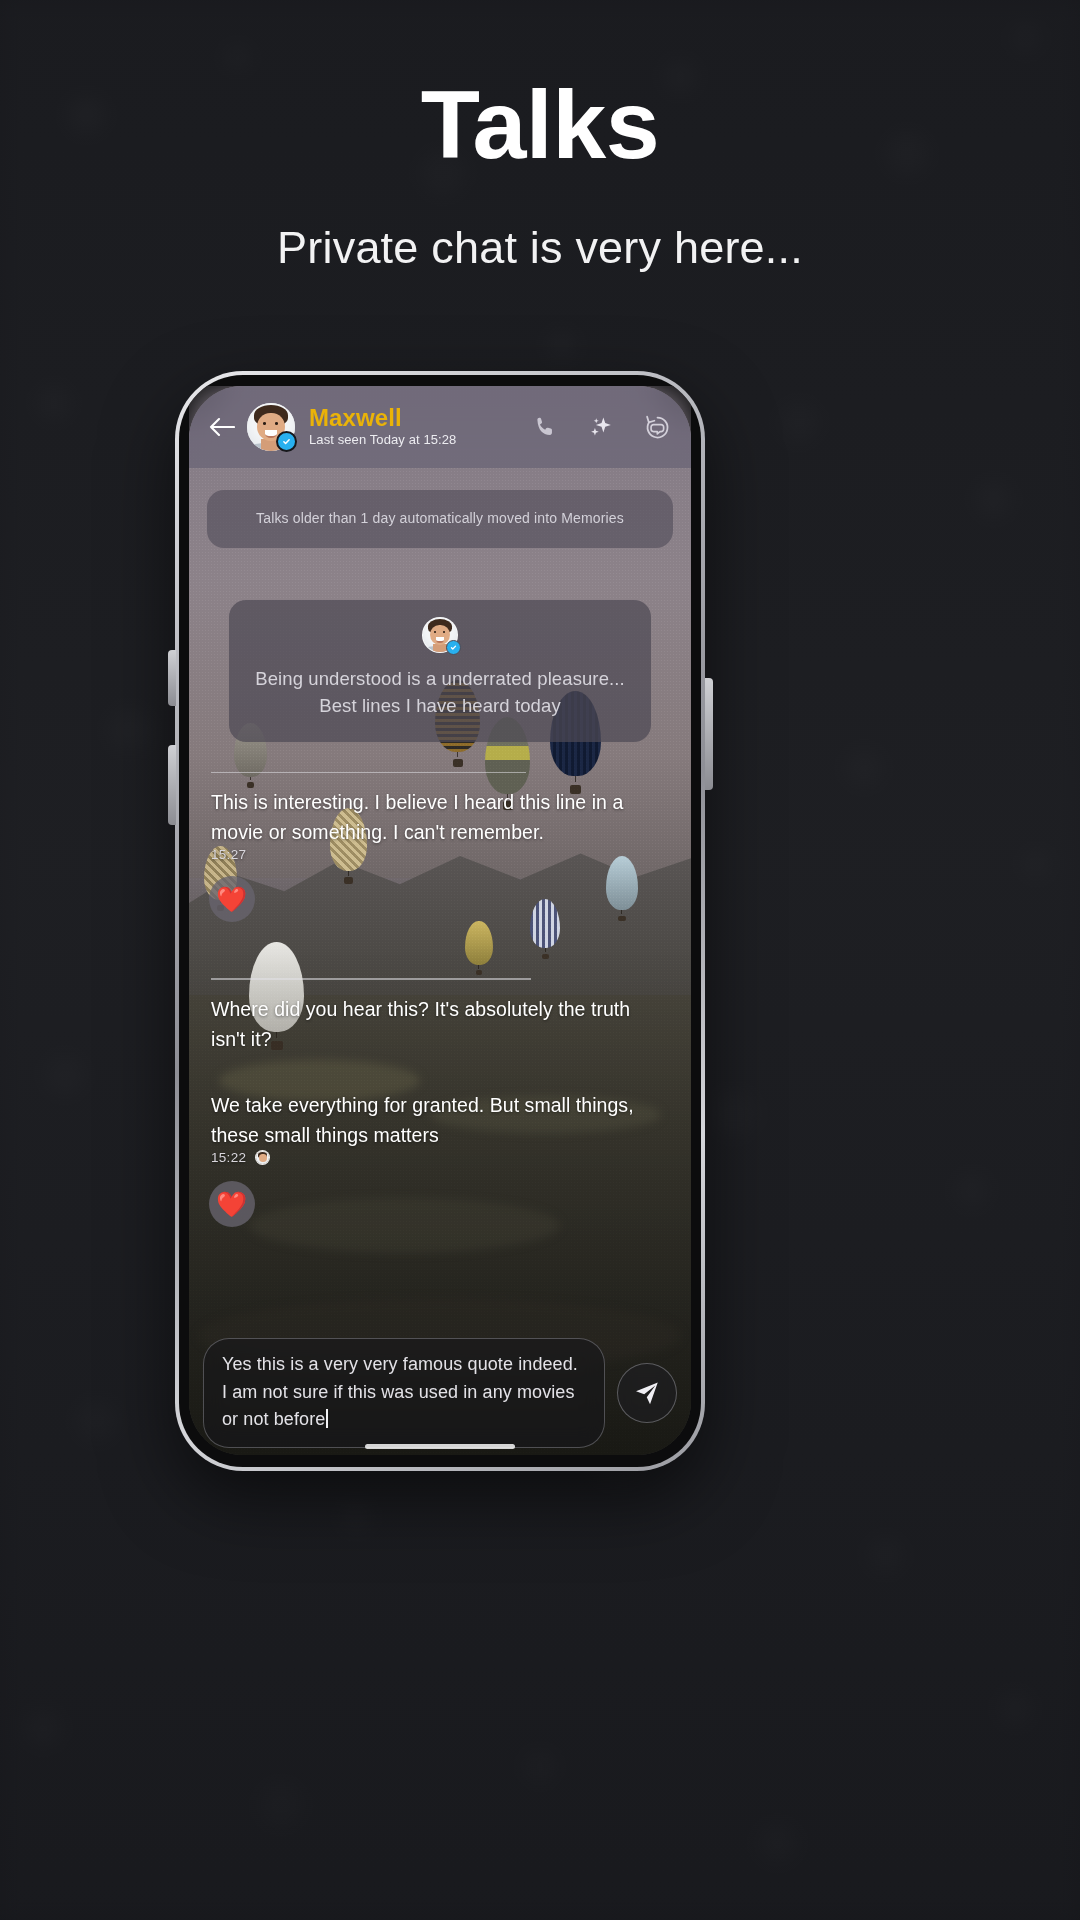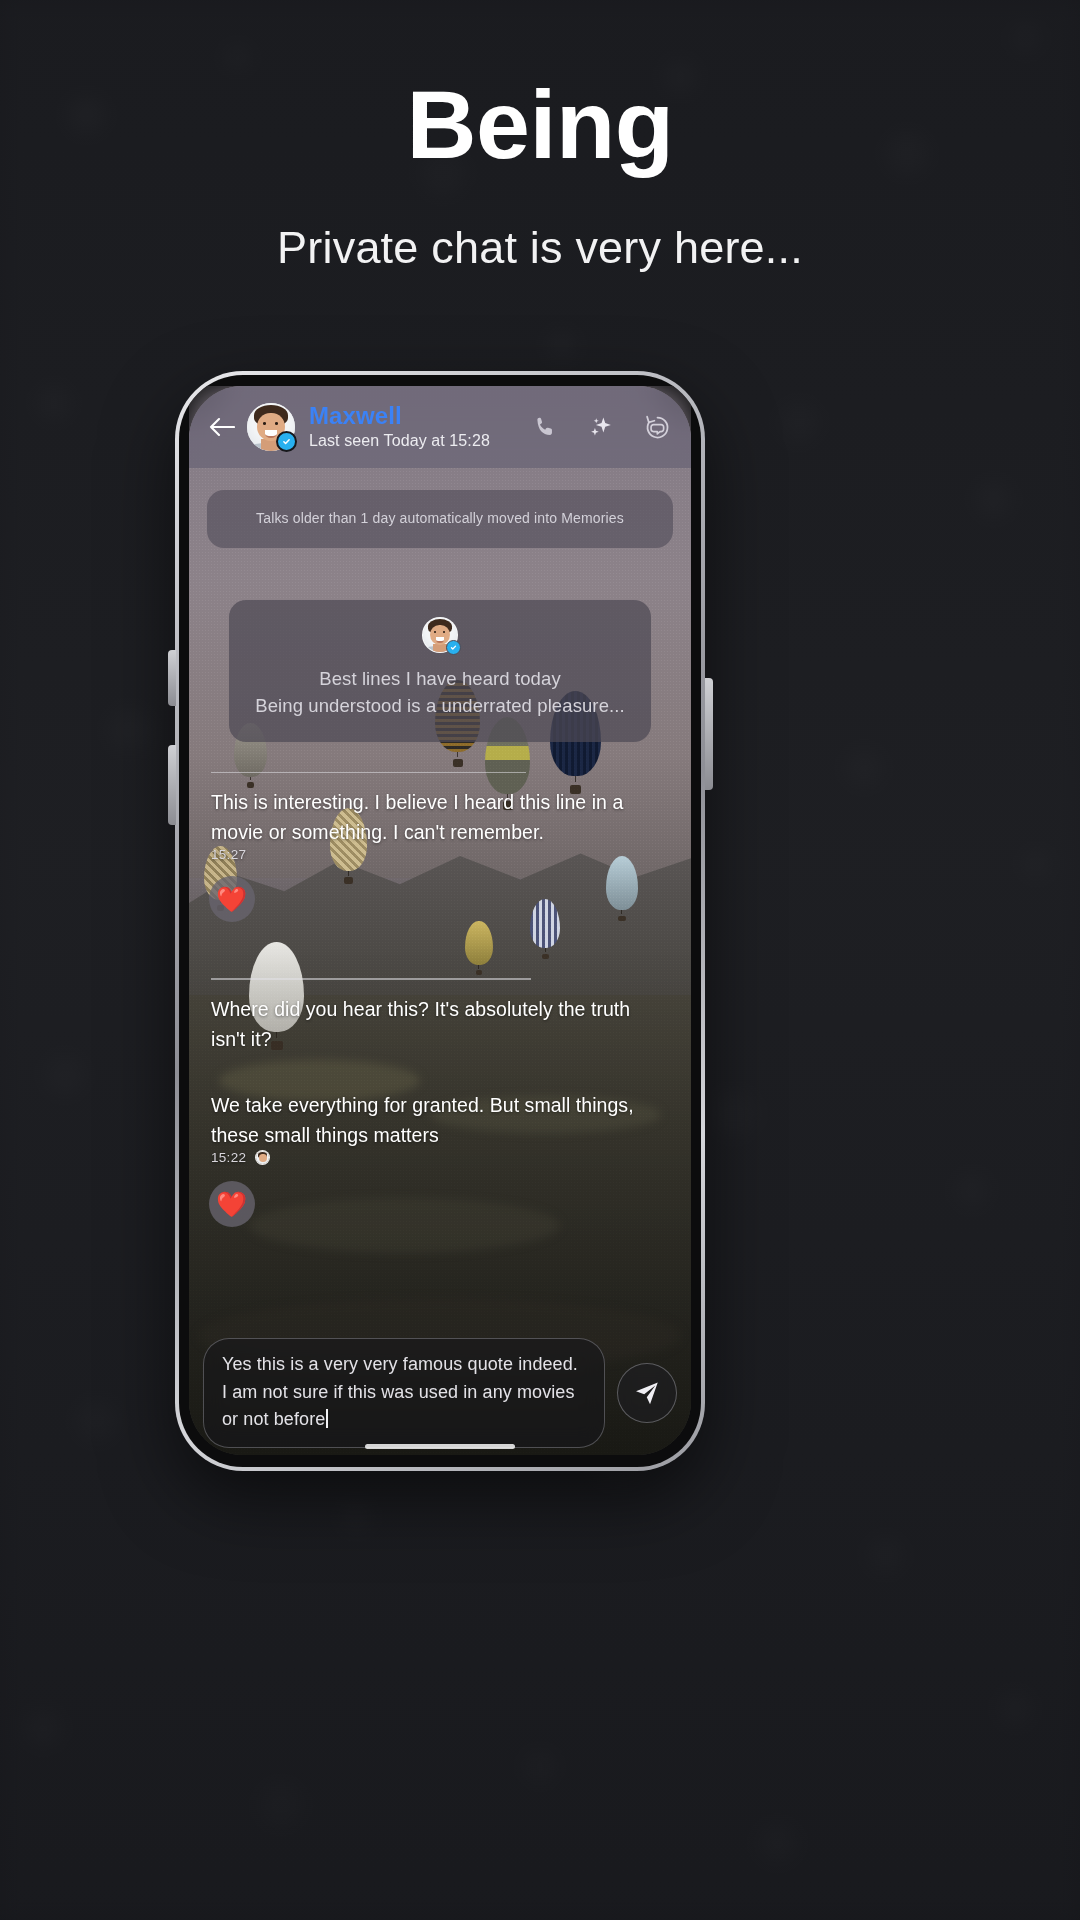--- a/index.html
+++ b/index.html
@@ -115,22 +115,22 @@
   .face-skin{position:absolute;left:21%;top:20%;width:58%;height:60%;border-radius:48% 48% 50% 50%;background:#e0ab84;}
   .face-eye{position:absolute;width:6%;height:5%;border-radius:50%;background:#2a1d14;top:40%;}
   .face-eye.l{left:33%;} .face-eye.r{left:58%;}
   .face-mouth{position:absolute;left:38%;top:56%;width:24%;height:12%;border-radius:0 0 60% 60%;background:#fff;border-bottom:2px solid #b9775c;}
   .face-neck{position:absolute;left:30%;top:76%;width:40%;height:24%;background:#d49d78;}
   .face-shirt{position:absolute;left:8%;top:84%;width:84%;height:16%;background:#b9c2cb;border-radius:40% 40% 0 0;}
   #verified{position:absolute;right:-2px;bottom:-1px;width:17px;height:17px;border-radius:50%;
     background:#28b0ef;border:2px solid #17181c;display:flex;align-items:center;justify-content:center;}
   #verified svg{width:9px;height:9px;}
   #peer-meta{margin-left:14px;flex:1 1 auto;min-width:0;}
-  #peer-name{font-size:24px;font-weight:600;color:#3b82f6;line-height:1.12;letter-spacing:.1px;}
-  #peer-status{font-size:16px;font-weight:400;color:#ececf0;line-height:1.3;margin-top:1px;letter-spacing:.1px;}
+  #peer-name{font-size:24px;font-weight:600;color:#eab308;line-height:1.12;letter-spacing:.1px;}
+  #peer-status{font-size:13px;font-weight:400;color:#ececf0;line-height:1.3;margin-top:1px;letter-spacing:.1px;}
   #header-actions{display:flex;align-items:center;gap:28px;flex:0 0 auto;padding-right:2px;}
   .hdr-icon{width:28px;height:28px;display:flex;align-items:center;justify-content:center;cursor:pointer;}
   .hdr-icon svg{display:block;}
 
   
   #conversation{position:absolute;left:0;right:0;top:82px;bottom:112px;z-index:3;overflow:hidden;}
 
   #memories-banner{margin:22px 18px 0;border-radius:17px;background:rgba(80,76,88,.62);
     padding:19px 26px;text-align:center;font-size:14px;line-height:1.42;color:#d3d1d9;letter-spacing:.15px;}
 
@@ -174,21 +174,21 @@
   #home-indicator{position:absolute;left:50%;transform:translateX(-50%);bottom:6px;width:150px;height:5px;
     border-radius:3px;background:rgba(255,255,255,.82);z-index:8;}
 </style>
 </head>
 <body>
 
 <div id="backdrop"></div>
 <div id="backdrop-tint"></div>
 
 <div id="headline">
-  <h1 id="title">Being</h1>
+  <h1 id="title">Talks</h1>
   <p id="subtitle">Private chat is very here...</p>
 </div>
 
 <div id="btn-mute" class="side-btn"></div>
 <div id="btn-voldown" class="side-btn"></div>
 <div id="btn-power" class="side-btn"></div>
 
 <div id="phone">
   <div id="phone-inner">
     <div id="screen">
@@ -325,22 +325,22 @@
               <div class="face-eye l"></div>
                 <div class="face-eye r"></div>
                 <div class="face-mouth"></div>
             </div>
             <div id="quote-badge">
               <svg viewBox="0 0 12 12">
                   <path d="M2.5 6.3 L4.8 8.6 L9.5 3.6" fill="none" stroke="#fff" stroke-width="2.2" stroke-linecap="round" stroke-linejoin="round"></path>
                 </svg>
             </div>
           </div>
+          <div class="quote-line">Being understood is a underrated pleasure...</div>
           <div class="quote-line">Best lines I have heard today</div>
-          <div class="quote-line">Being understood is a underrated pleasure...</div>
         </div>
 
         <div style="height:30px"></div>
         <div class="msg-divider" style="margin-left:22px;margin-right:165px;"></div>
 
         <div class="msg in">
           <div class="msg-text">This is interesting. I believe I heard this line in a movie or something. I can't remember.</div>
           <div class="msg-meta">
             <span class="msg-time">15:27</span>
           </div>

